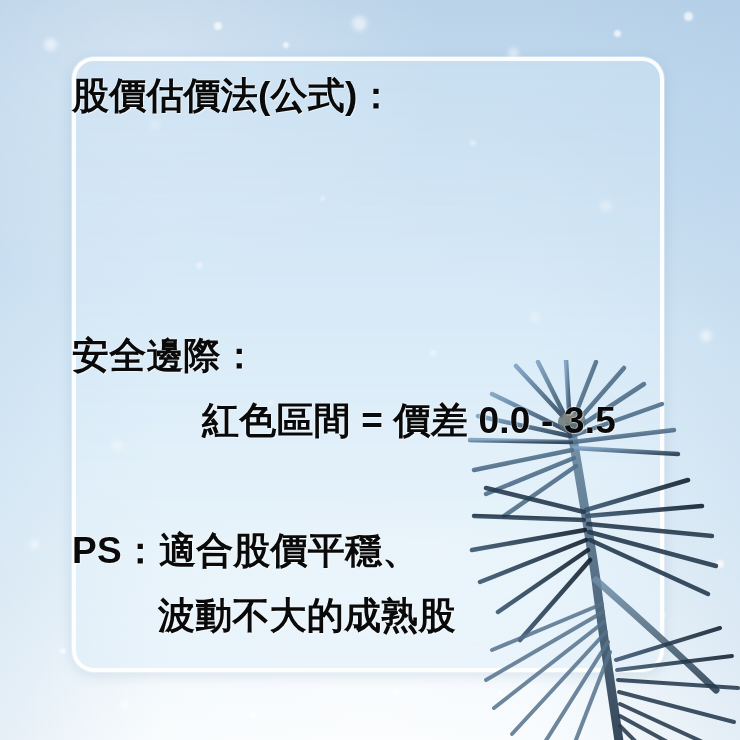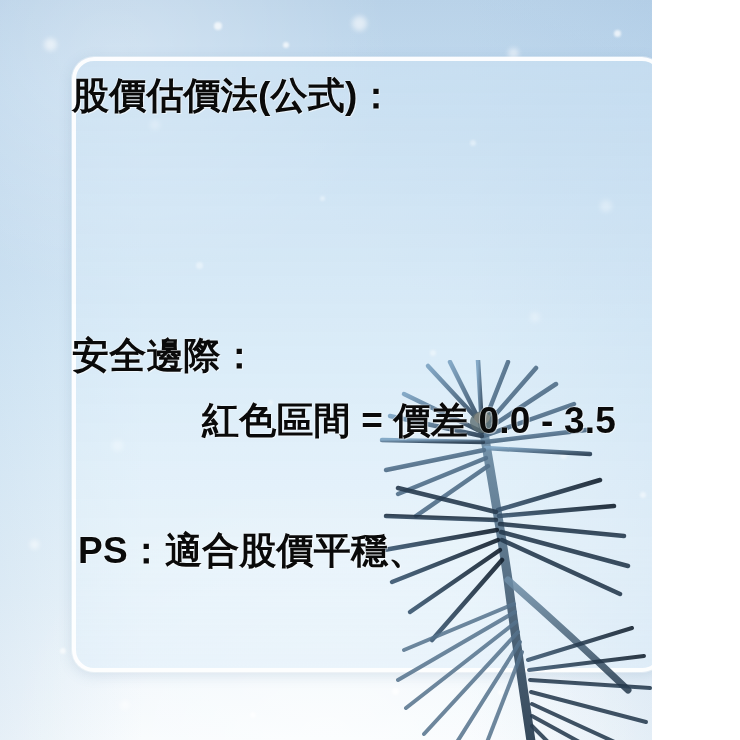--- a/index.html
+++ b/index.html
@@ -3,21 +3,21 @@
 <meta charset="utf-8">
 <style>
   html, body {
     margin: 0;
     padding: 0;
     background: #ffffff;
   }
 
   #canvas {
     position: relative;
-    width: 652px;
+    width: 740px;
     height: 740px;
     overflow: hidden;
     font-family: "Liberation Sans", "DejaVu Sans", sans-serif;
     background: linear-gradient(to bottom,
         #b9d2e8 0%,
         #c3dbef 12%,
         #cfe3f3 30%,
         #d9ebf7 48%,
         #e2f0f9 64%,
         #eaf4fa 80%,
@@ -104,21 +104,21 @@
   }
   .line.indent { left: 86px; }
 
   .l0 { top: 0px;   }
   .l1 { top: 65px;  }
   .l2 { top: 130px; }
   .l3 { top: 195px; }
   .l4 { top: 260px; }
   .l5 { top: 325px; margin-left: 44px; }
   .l6 { top: 390px; }
-  .l7 { top: 455px; padding-left: 6px; }
+  .l7 { top: 455px; }
   .l8 { top: 520px; }
 </style>
 </head>
 <body>
 
 <div id="canvas">
 
   <div class="bg-wash"></div>
 
   <div class="snow blur" style="left:44px;top:38px;width:13px;height:13px;"></div>
@@ -226,15 +226,16 @@
       <ellipse cx="152" cy="62" rx="14" ry="11" fill="#5d6e72" opacity="0.8"></ellipse>
       <ellipse cx="150" cy="58" rx="8" ry="6" fill="#8d8f86" opacity="0.7"></ellipse>
     </svg>
   </div>
 
   <div class="text-block">
     <div class="line l0">股價估價法(公式)：</div>
     <div class="line l4">安全邊際：</div>
     <div class="line l5 indent">紅色區間 = 價差 0.0 - 3.5</div>
     <div class="line l7">PS：適合股價平穩、</div>
+    <div class="line l8 indent">波動不大的成熟股</div>
   </div>
 
 </div>
 
 </body></html>

